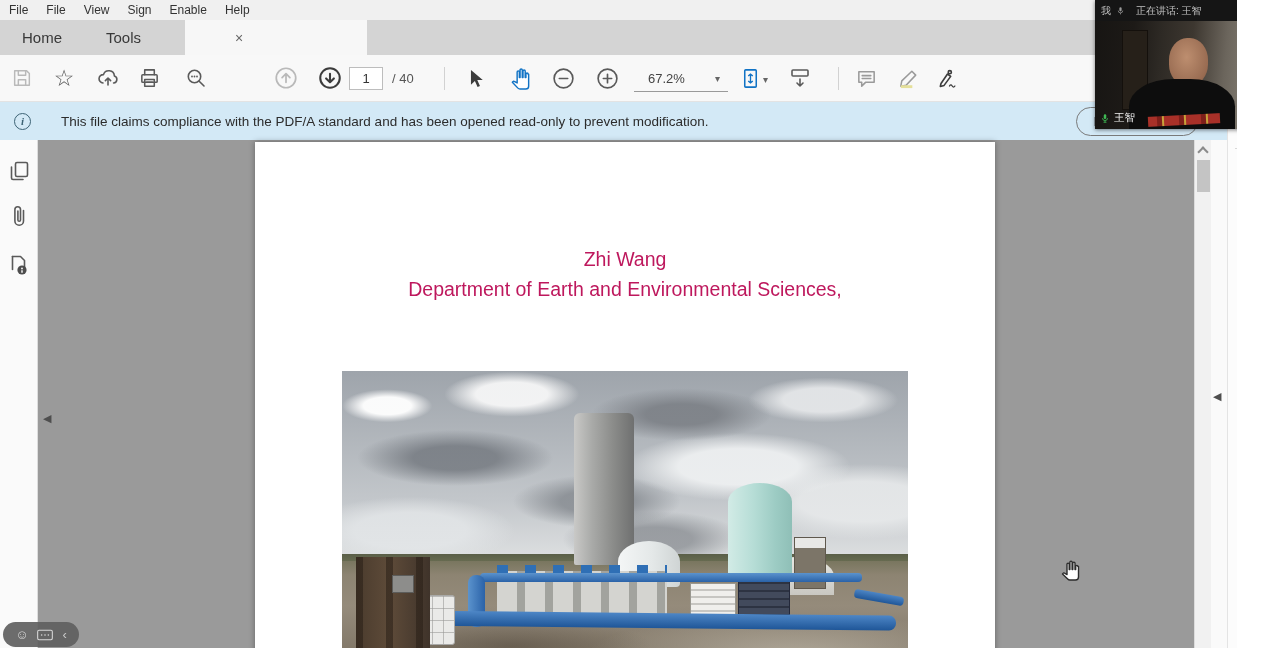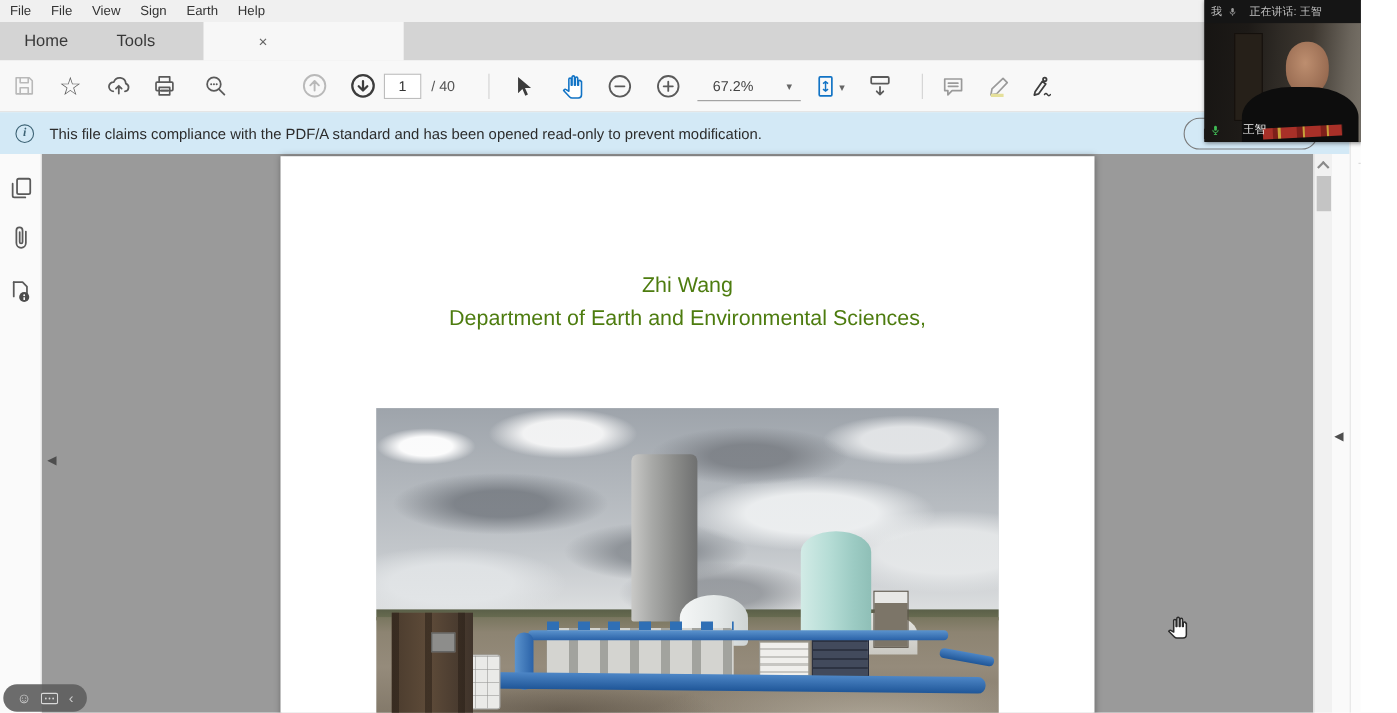--- a/index.html
+++ b/index.html
@@ -24,33 +24,33 @@
   .sep { position:absolute; top:12px; width:1px; height:23px; background:#d2d2d2; }
   .pageinput { position:absolute; left:349px; top:12px; width:34px; height:23px; border:1px solid #bdbdbd; background:#fff; text-align:center; font-size:13px; color:#333; font-family:"Liberation Sans",sans-serif; }
   .pagetotal { position:absolute; left:392px; top:16px; font-size:13px; color:#555; }
   .zoomctl { position:absolute; left:634px; top:11px; width:94px; height:26px; border-bottom:1px solid #9a9a9a; display:flex; align-items:center; justify-content:space-between; padding:0 8px 0 14px; font-size:13px; color:#444; }
   .caret { font-size:10px; color:#666; }
   .star { font-size:23px; color:#5a5a5a; line-height:1; }
 
   
   .notif { position:absolute; left:0; top:102px; width:1227px; height:38px; background:#d3e9f6; display:flex; align-items:center; }
   .infoicon { width:17px; height:17px; border:1.6px solid #3d6375; border-radius:50%; color:#3d6375; font-size:11px; font-weight:bold; display:flex; align-items:center; justify-content:center; margin:0 14px 0 14px; font-family:"Liberation Serif",serif; font-style:italic; }
-  .notif-msg { font-size:13.5px; color:#2c2c2c; }
+  .notif-msg { font-size:13.5px; color:#2c2c2c;margin-left:16px; }
   .enable-btn { position:absolute; left:1076px; top:5px; width:122px; height:29px; border:1.5px solid #7a7a7a; border-radius:15px; background:transparent; font-size:13.5px; color:#4a4a4a; font-family:"Liberation Sans",sans-serif; }
 
   
   .main-bg { position:absolute; left:38px; top:140px; width:1156px; height:508px; background:#9a9a9a; }
   .left-rail { position:absolute; left:0; top:140px; width:38px; height:508px; background:#fafafa; border-right:1px solid #ddd; }
   .lric { position:absolute; left:7px; width:24px; height:24px; }
   .collapse-arrow { position:absolute; font-size:11px; color:#4e4e4e; }
 
   
   .page { position:absolute; left:255px; top:142px; width:740px; height:520px; background:#fff; box-shadow:0 0 6px rgba(0,0,0,.35); }
   .slide-title { position:absolute; top:18px; left:0; right:0; text-align:center; font-size:29.5px; line-height:40px; color:#111; }
-  .slide-meta { position:absolute; top:103px; left:0; right:0; text-align:center; font-size:19.5px; line-height:29.7px; color:#4d7c0f; }
+  .slide-meta { position:absolute; top:103px; left:0; right:0; text-align:center; font-size:19.5px; line-height:29.7px; color:#be185d; }
 
   
   .photo { position:absolute; left:87px; top:229px; width:566px; height:290px; overflow:hidden; background:
     radial-gradient(60px 22px at 8% 12%, rgba(255,255,255,.95) 40%, transparent 75%),
     radial-gradient(90px 30px at 30% 8%, rgba(250,250,250,.9) 40%, transparent 75%),
     radial-gradient(120px 35px at 60% 15%, rgba(118,122,128,.8) 30%, transparent 75%),
     radial-gradient(100px 30px at 85% 10%, rgba(228,230,232,.95) 40%, transparent 75%),
     radial-gradient(140px 40px at 20% 30%, rgba(108,113,120,.75) 30%, transparent 70%),
     radial-gradient(150px 45px at 70% 33%, rgba(240,242,243,.9) 40%, transparent 75%),
     radial-gradient(120px 38px at 45% 45%, rgba(122,127,133,.7) 30%, transparent 70%),
@@ -100,21 +100,21 @@
   .webcam { position:absolute; left:1095px; top:0; width:171px; height:129px; background:#0d0d0d; box-shadow:0 1px 4px rgba(0,0,0,.5); }
   .wc-top { height:21px; background:#151515; display:flex; align-items:center; font-size:10px; color:#c2c2c2; padding:0 6px; gap:5px; }
   .wc-logo { margin-left:auto; display:flex; }
   .wc-logo i { width:9px; height:9px; background:#6d6d6d; transform:rotate(45deg); border-radius:2px; display:block; }
   .wc-logo i + i { margin-left:-4px; background:#8b8b8b; }
   .wc-video { position:relative; height:108px; overflow:hidden; background:linear-gradient(95deg,#171513 0%,#1d1a17 22%,#2e2a25 38%,#3d3730 55%,#6b655c 74%,#7b756b 84%,#4a453e 92%,#23201c 100%); }
   .wc-door { position:absolute; left:16%; top:8%; width:15%; height:74%; background:#262019; border:1px solid #14100c; }
   .wc-head { position:absolute; left:43%; top:16%; width:23%; height:44%; border-radius:46%; background:radial-gradient(at 45% 40%, #bd8e6f, #996c52 70%, #7a5540); }
   .wc-body { position:absolute; left:20%; top:54%; width:62%; height:60%; border-radius:42% 42% 0 0; background:#0d0d0d; }
   .wc-red { position:absolute; left:31%; top:87%; width:42%; height:9%; background:repeating-linear-gradient(90deg,#a83028 0 9px,#7e1f1a 9px 14px,#c8a23a 14px 16px,#a83028 16px 22px); filter:blur(.6px); transform:rotate(-3deg); }
-  .wc-name { position:absolute; left:5px; bottom:4px; display:flex; align-items:center; gap:20px; font-size:10.5px; color:#eee; }
+  .wc-name { position:absolute; left:5px; bottom:4px; display:flex; align-items:center; gap:4px; font-size:10.5px; color:#eee; }
 
   
   .meet-tab { position:absolute; left:1252px; top:310px; width:18px; height:67px; background:#3b3b3b; border-radius:9px 0 0 9px; display:flex; align-items:center; justify-content:center; color:#d0d0d0; font-size:13px; }
   .meet-audio { position:absolute; left:1259px; top:380px; width:11px; height:44px; background:#262626; border-radius:2px; display:flex; flex-direction:column; align-items:center; justify-content:center; gap:3px; }
   .meet-audio i { width:7px; height:4px; background:#2fbf4a; display:block; }
 
   
   .ime { position:absolute; left:3px; top:622px; width:76px; height:25px; background:rgba(96,96,96,.92); border-radius:13px; display:flex; align-items:center; justify-content:center; gap:9px; color:#d8d8d8; }
   .ime .smiley { font-size:13px; line-height:1; }
   .ime .chev { font-size:13px; color:#c9c9c9; }
@@ -125,21 +125,21 @@
 </head>
 <body>
 
 <div id="stage">
 
   <div class="menubar">
     <span>File</span>
     <span>File</span>
     <span>View</span>
     <span>Sign</span>
-    <span>Earth</span>
+    <span>Enable</span>
     <span>Help</span>
   </div>
 
   <div class="tabbar">
     <div class="tab">Home</div>
     <div class="tab">Tools</div>
     <div class="tab doc">
       <span class="close">×</span>
     </div>
   </div>

